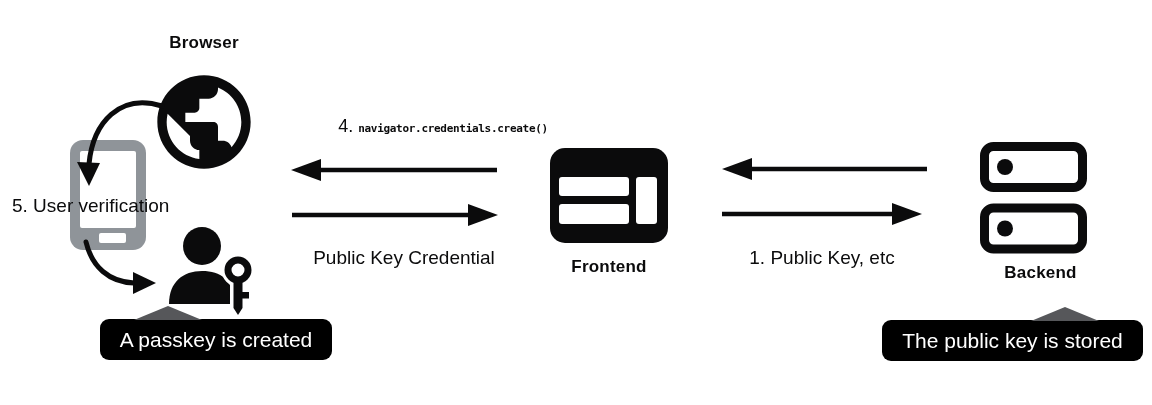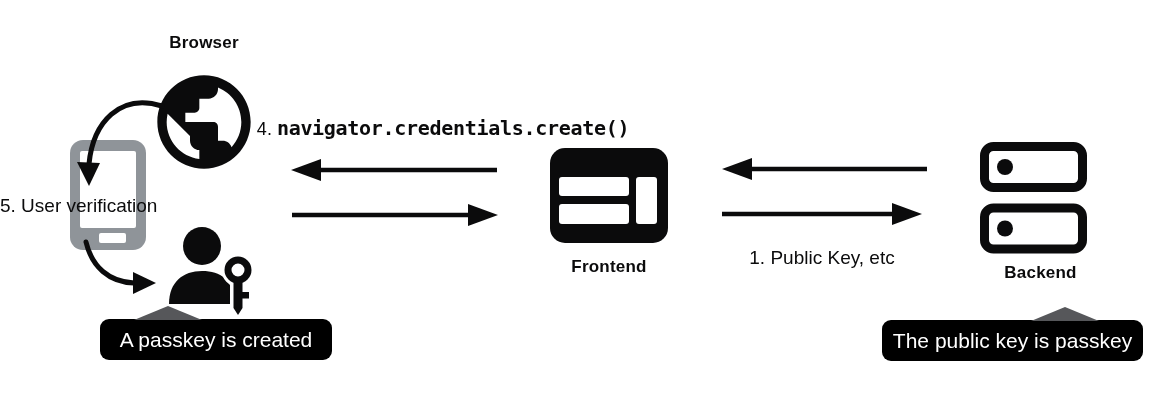--- a/index.html
+++ b/index.html
@@ -16,21 +16,21 @@
     position:absolute; font-size:19px; white-space:nowrap; transform:translateX(-50%);
   }
   .msg-left { position:absolute; font-size:19px; white-space:nowrap; }
   .code-line {
     position:absolute; white-space:nowrap; transform:translateX(-50%);
     font-size:18px;
   }
   .code-line .prefix { font-family:"Liberation Sans", sans-serif; font-size:18px; }
   .code-line .code {
     font-family:"DejaVu Sans Mono","Liberation Mono",monospace;
-    font-size:20px; font-weight:600; letter-spacing:-0.3px;
+    font-size:11px; font-weight:600; letter-spacing:-0.3px;
   }
   .callout {
     position:absolute; background:#000000; color:#ffffff; border-radius:9px;
     display:flex; align-items:center; justify-content:center;
     font-size:21px; white-space:nowrap;
   }
   .caret {
     position:absolute; top:-13px; width:0; height:0;
     border-left:34px solid transparent; border-right:34px solid transparent;
     border-bottom:14px solid #56575a;
@@ -108,37 +108,38 @@
     </g>
 
     <g>
       <line x1="722" y1="214" x2="897" y2="214" stroke="#0b0b0c" stroke-width="4.5"></line>
       <polygon points="922,214 892,203 892,225" fill="#0b0b0c"></polygon>
     </g>
   </svg>
 
   <div class="node-label" style="left:204px; top:33px;">Browser</div>
 
-  <div class="msg-left" style="left:0; top:195px;text-align:center;">5. User verification</div>
+  <div class="msg-left" style="left:12px; top:195px;text-align:center;">5. User verification</div>
 
   <div class="code-line" style="left:443px; top:116px;">
     <span class="prefix">4.</span><span> </span><span class="code">navigator.credentials.create()</span>
   </div>
 
+  <div class="msg" style="left:404px; top:247px;">Public Key Credential</div>
 
   <div class="node-label" style="left:609px; top:257px;">Frontend</div>
 
 
   <div class="msg" style="left:822px; top:247px;">1. Public Key, etc</div>
 
   <div class="node-label" style="left:1035px; top:263px;padding-left:11px;">Backend</div>
 
   <div class="callout" style="left:100px; top:319px; width:232px; height:41px;">
     <div class="caret" style="left:34px;"></div>
     <span>A passkey is created</span>
   </div>
 
   <div class="callout" style="left:882px; top:320px; width:261px; height:41px;">
     <div class="caret" style="left:149px;"></div>
-    <span>The public key is passkey</span>
+    <span>The public key is stored</span>
   </div>
 
 </div>
 
 </body></html>

